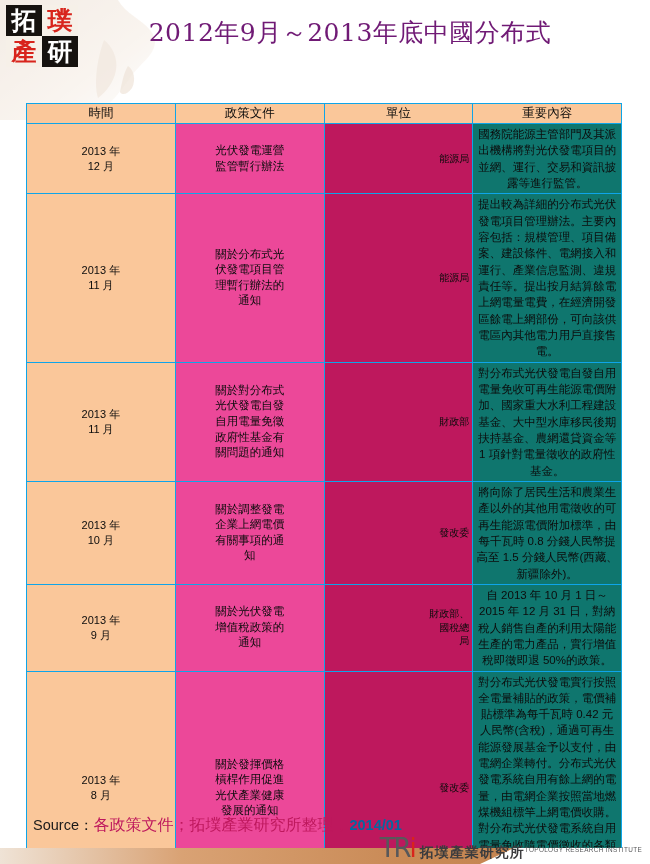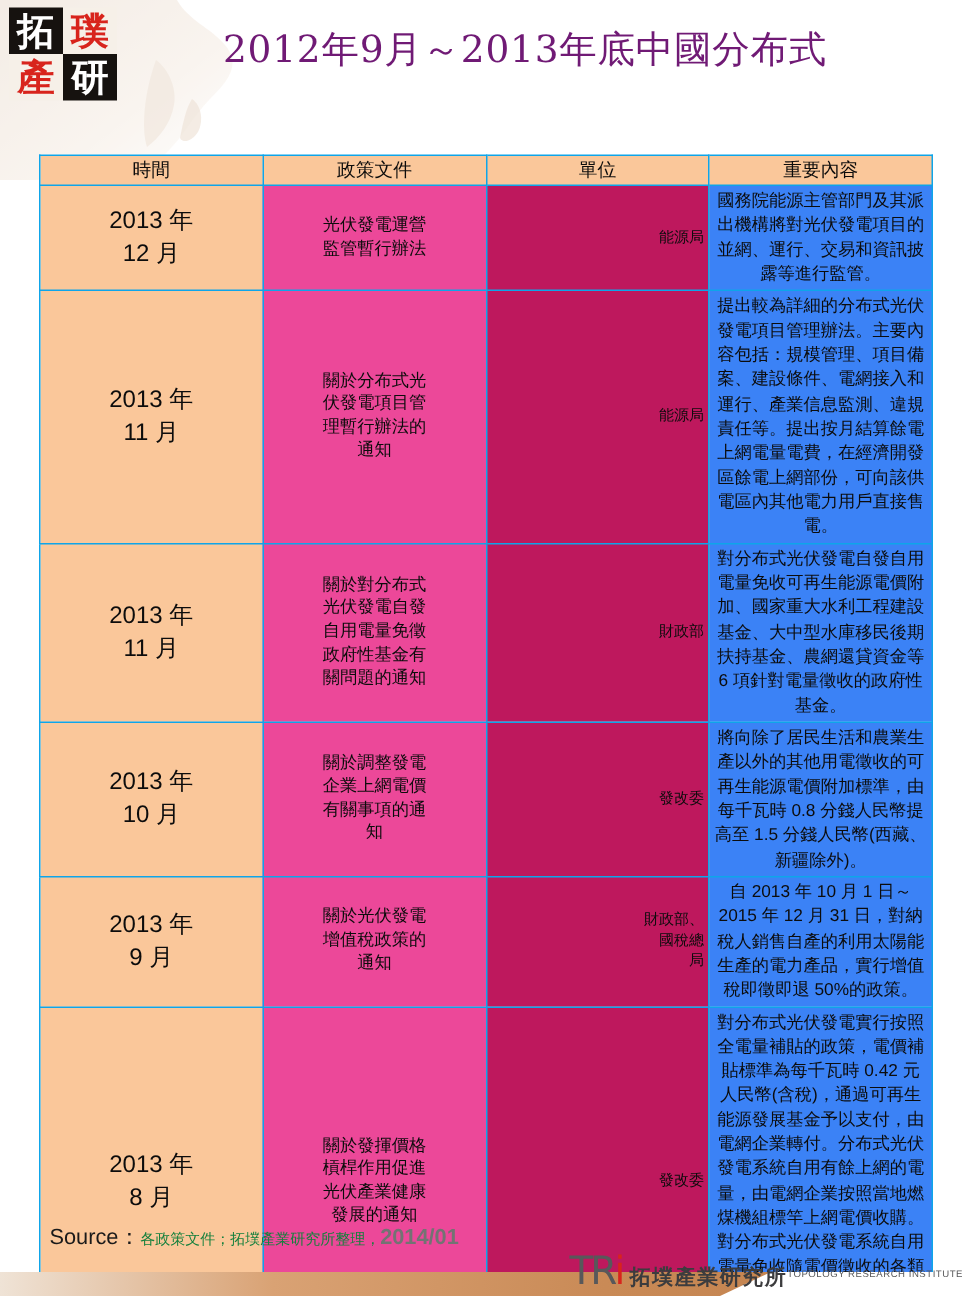--- a/index.html
+++ b/index.html
@@ -59,56 +59,56 @@
     background:#fac79a;
     font-weight:400;
     font-size:12.5px;
     text-align:center;
     height:17px;
     padding:1px 2px;
   }
   td.c-date{
     background:#fac79a;
     text-align:center;
-    font-size:16px;
+    font-size:11px;
     line-height:1.35;
     width:74px;
   }
   td.c-doc{
     background:#ec4899;
     text-align:center;
     font-size:11.5px;
     line-height:1.35;
     width:103px;
   }
   td.c-unit{
     background:#be185d;
     text-align:right;
     font-size:10px;
     line-height:1.35;
     width:57px;
   }
   td.c-content{
-    background:#3b82f6;
+    background:#0f766e;
     text-align:center;
     font-size:11.5px;
     line-height:1.42;
     padding:3px 5px;
   }
 
   
   #source-note{
     position:absolute;left:33px;top:815px;
     font-size:14.5px;color:#2a2a2a;
     font-family:"Liberation Sans","DejaVu Sans",sans-serif;
     white-space:nowrap;
   }
   #source-note .lbl{color:#1a1a1a;margin-top:20px;}
-  #source-note .mid{color:#15803d;font-family:"DejaVu Sans",sans-serif;font-size:10px;}
-  #source-note .dt{color:#737373;font-weight:600;}
+  #source-note .mid{color:#be185d;font-family:"DejaVu Sans",sans-serif;font-size:16px;}
+  #source-note .dt{color:#0369a1;font-weight:600;}
 
   
   #bottom-bar{
     position:absolute;left:0;bottom:0;width:650px;height:16px;
     background:linear-gradient(to right,#efe3d6 0%,#d9a274 28%,#c98a56 62%,#c07f4b 100%);
   }
   #bottom-bar:after{
     content:"";position:absolute;right:0;bottom:0;
     width:170px;height:16px;background:#ffffff;
     clip-path:polygon(34px 0,170px 0,170px 16px,0 16px);
@@ -181,21 +181,21 @@
       <tr>
         <td class="c-date">2013 年<br>11 月</td>
         <td class="c-doc">關於分布式光<br>伏發電項目管<br>理暫行辦法的<br>通知</td>
         <td class="c-unit">能源局</td>
         <td class="c-content">提出較為詳細的分布式光伏發電項目管理辦法。主要內容包括：規模管理、項目備案、建設條件、電網接入和運行、產業信息監測、違規責任等。提出按月結算餘電上網電量電費，在經濟開發區餘電上網部份，可向該供電區內其他電力用戶直接售電。</td>
       </tr>
       <tr>
         <td class="c-date">2013 年<br>11 月</td>
         <td class="c-doc">關於對分布式<br>光伏發電自發<br>自用電量免徵<br>政府性基金有<br>關問題的通知</td>
         <td class="c-unit">財政部</td>
-        <td class="c-content">對分布式光伏發電自發自用電量免收可再生能源電價附加、國家重大水利工程建設基金、大中型水庫移民後期扶持基金、農網還貸資金等 6 項針對電量徵收的政府性基金。</td>
+        <td class="c-content">對分布式光伏發電自發自用電量免收可再生能源電價附加、國家重大水利工程建設基金、大中型水庫移民後期扶持基金、農網還貸資金等 1 項針對電量徵收的政府性基金。</td>
       </tr>
       <tr>
         <td class="c-date">2013 年<br>10 月</td>
         <td class="c-doc">關於調整發電<br>企業上網電價<br>有關事項的通<br>知</td>
         <td class="c-unit">發改委</td>
         <td class="c-content">將向除了居民生活和農業生產以外的其他用電徵收的可再生能源電價附加標準，由每千瓦時 0.8 分錢人民幣提高至 1.5 分錢人民幣(西藏、新疆除外)。</td>
       </tr>
       <tr>
         <td class="c-date">2013 年<br>9 月</td>
         <td class="c-doc">關於光伏發電<br>增值稅政策的<br>通知</td>

